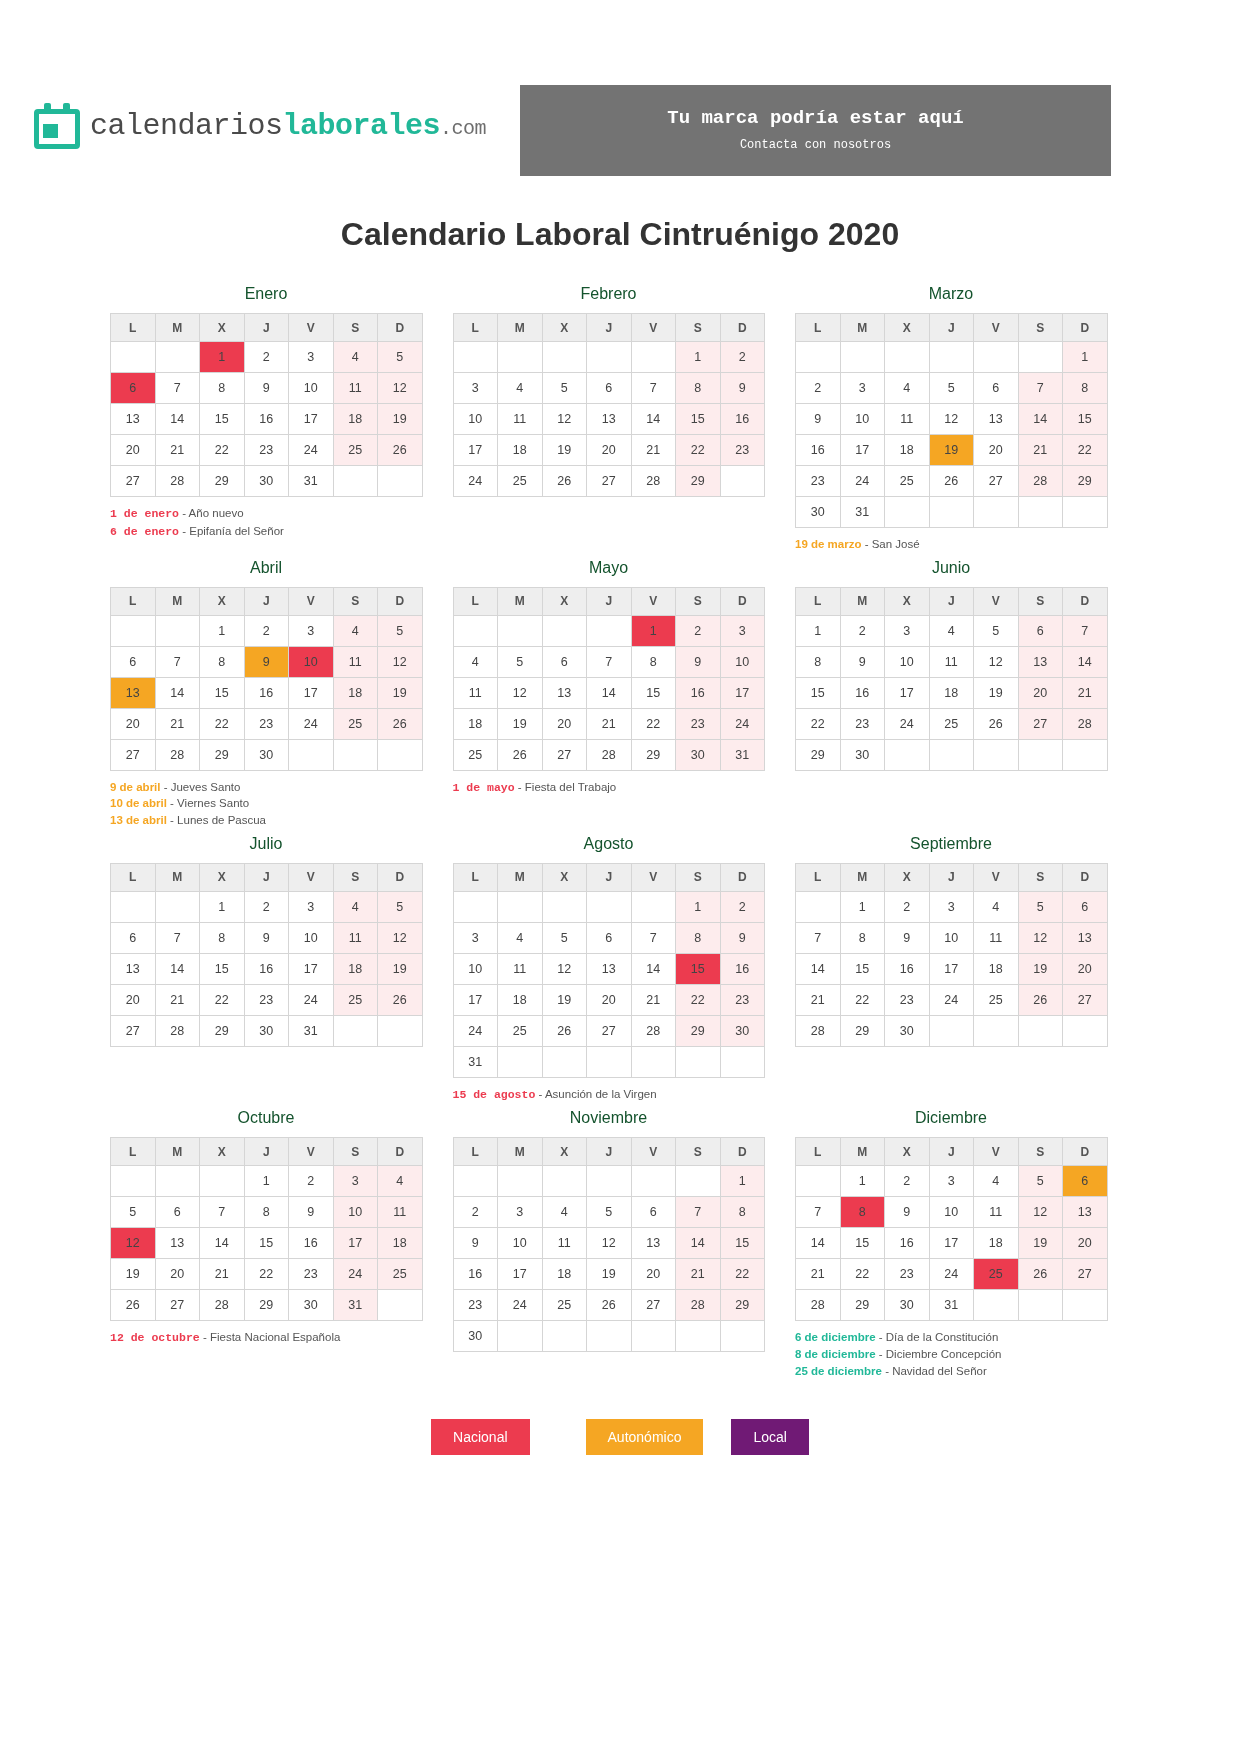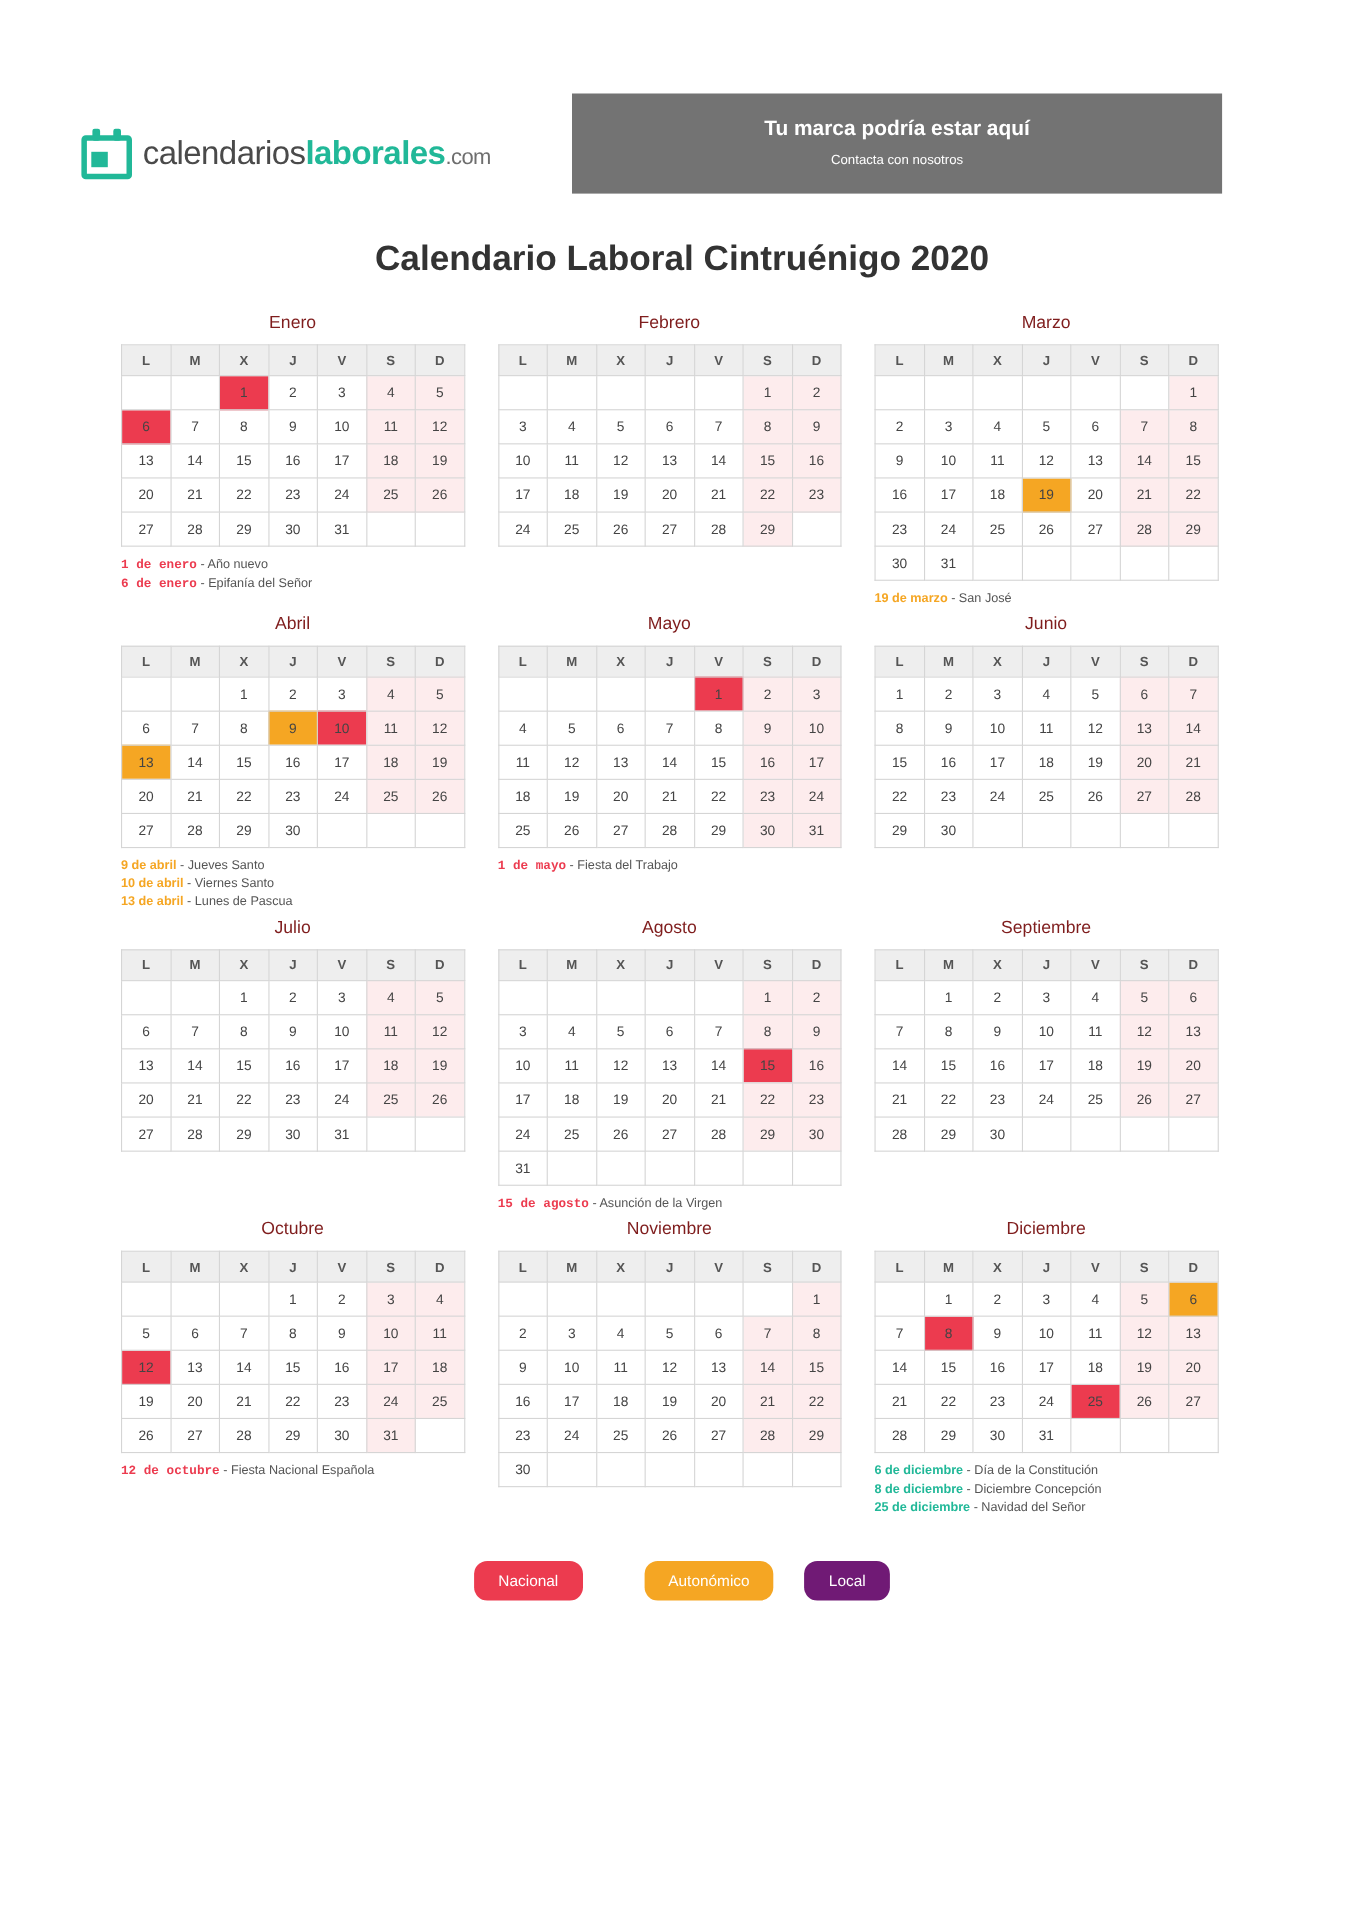--- a/index.html
+++ b/index.html
@@ -15,22 +15,23 @@
     position: relative;
     width: 1240px;
     height: 1754px;
     background: #ffffff;
     margin: 0 auto;
     overflow: hidden;
   }
   
   .header {
     display: flex;
-    align-items: center;
+    align-items: flex-start;
     padding: 85px 2px 0 0;
+    font-family: Liberation Mono, monospace;
   }
   .logo-wrap {
     width: 520px;
     display: flex;
     align-items: center;
     justify-content: center;
     padding-top: 18px;
   }
   .logo {
     display: flex;
@@ -99,21 +100,21 @@
     padding: 0 110px;
     margin-top: 32px;
   }
   .month {
     padding-right: 30px;
     margin-bottom: 6px;
   }
   .month-name {
     text-align: center;
     font-size: 16px;
-    color: #7f1d1d;
+    color: #14532d;
     margin-bottom: 10px;
     width: 312px;
   }
   table.cal {
     border-collapse: collapse;
     width: 312px;
     table-layout: fixed;
   }
   table.cal th, table.cal td {
     border: 1px solid #d5d5d5;
@@ -154,21 +155,21 @@
   .legend {
     display: flex;
     justify-content: center;
     gap: 28px;
     margin-top: 34px;
   }
   .legend-item {
     color: #ffffff;
     font-size: 14px;
     padding: 10px 22px;
-    border-radius: 12px;
+    border-radius: 0;
   }
   .legend-item.nacional { background: #ec3b4f; }
   .legend-item.autonomico { background: #f5a623; margin-left: 28px; }
   .legend-item.local { background: #701a75; }
 </style>
 </head>
 <body>
 
 <div class="page">
 

